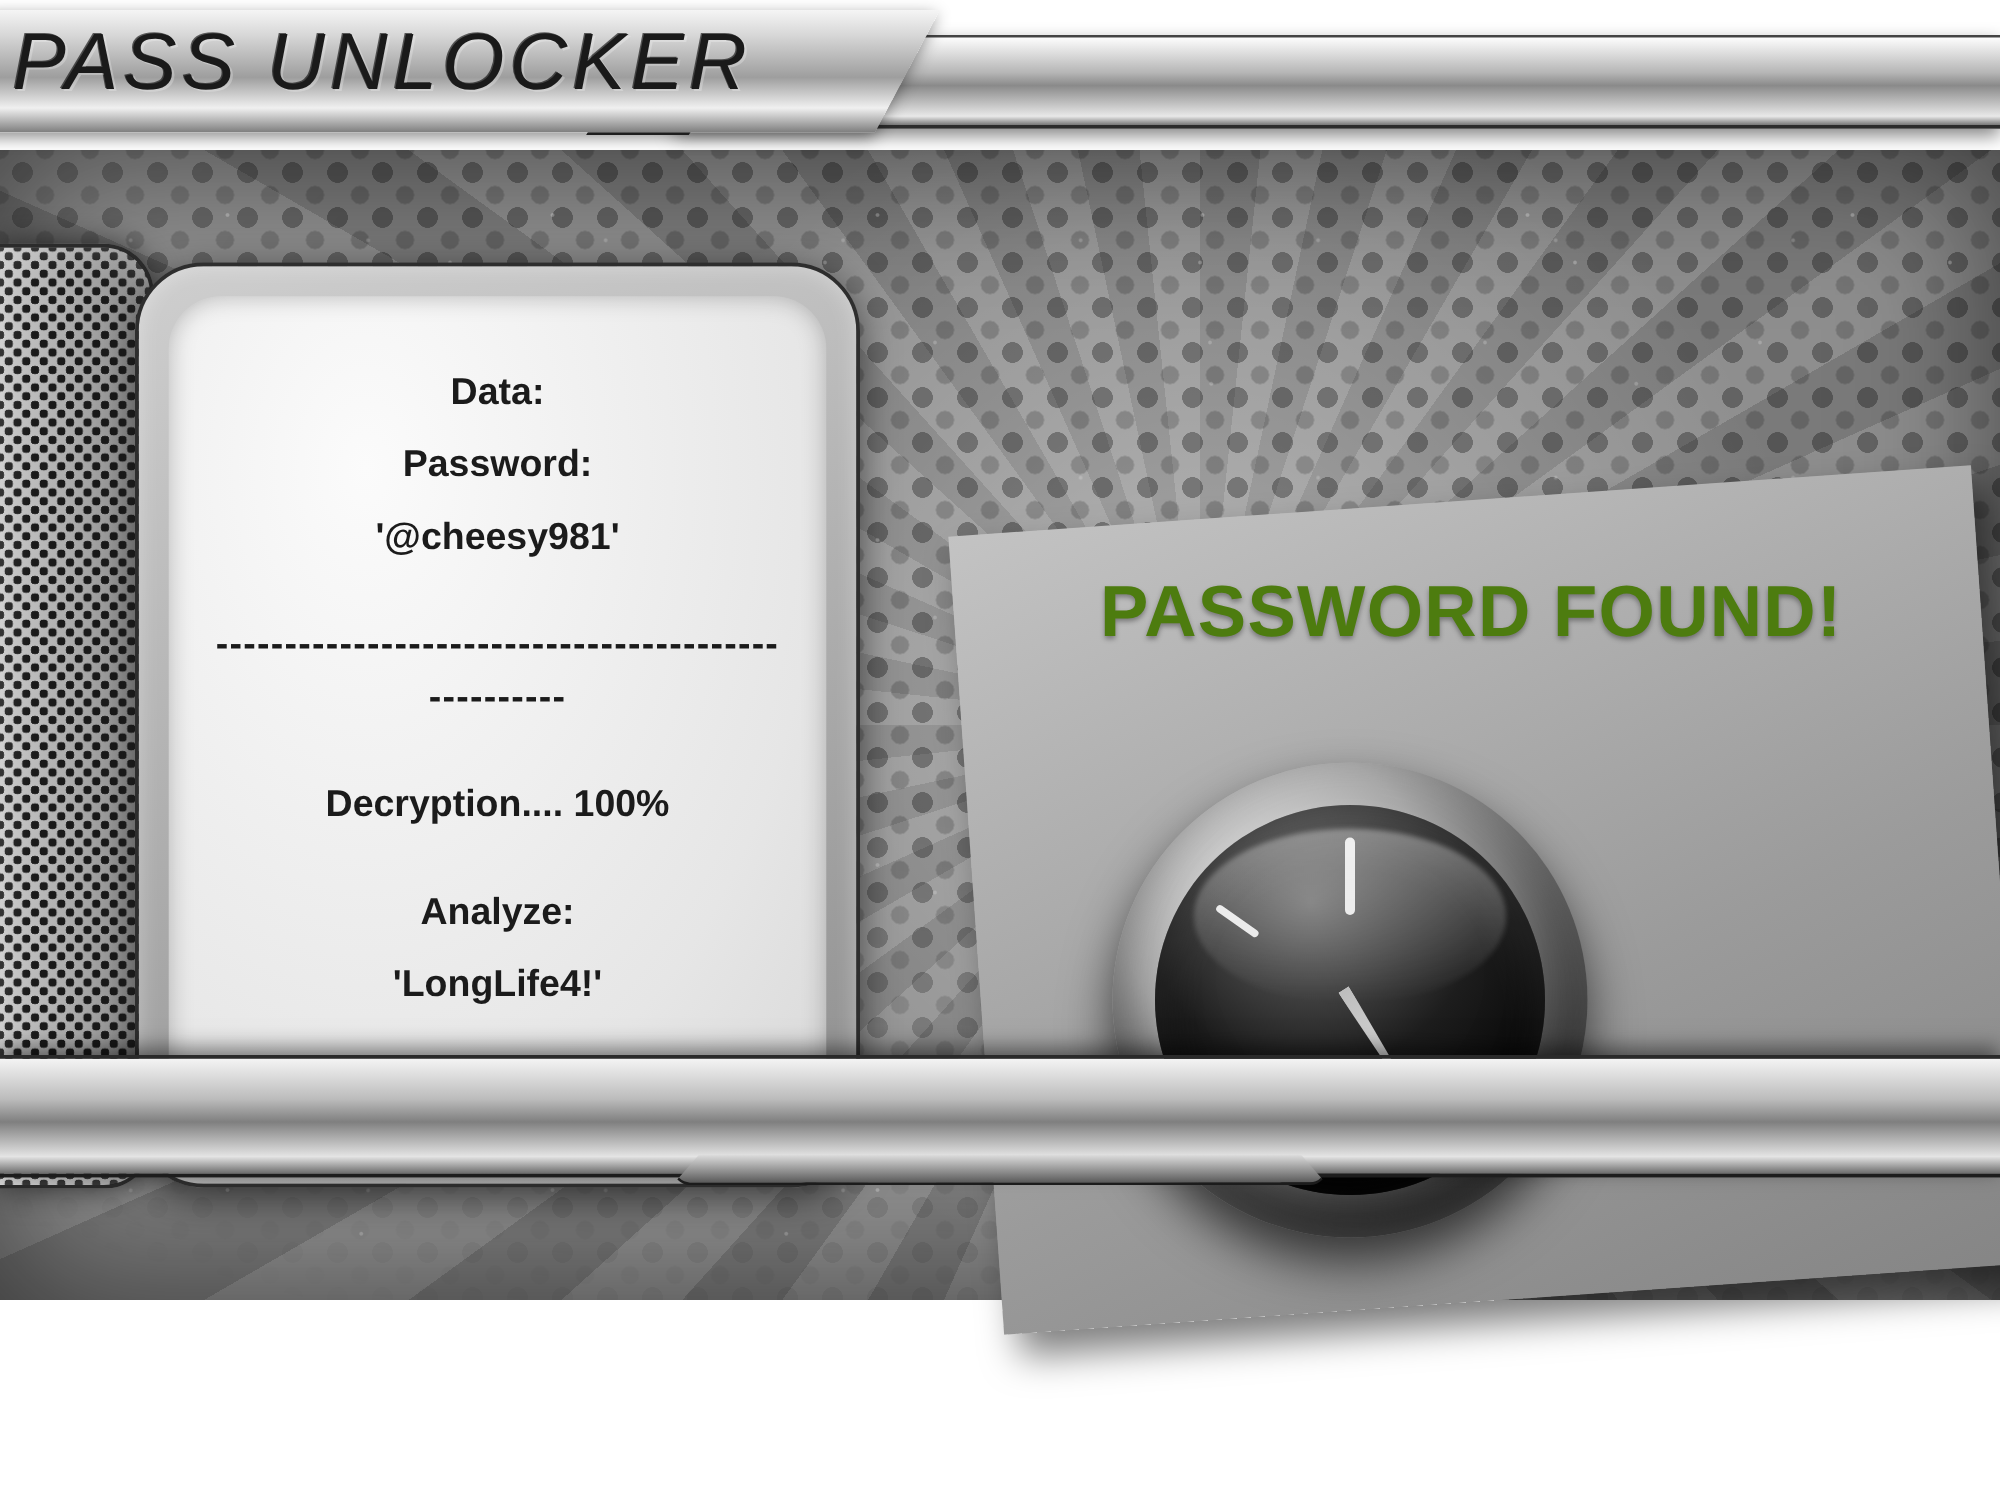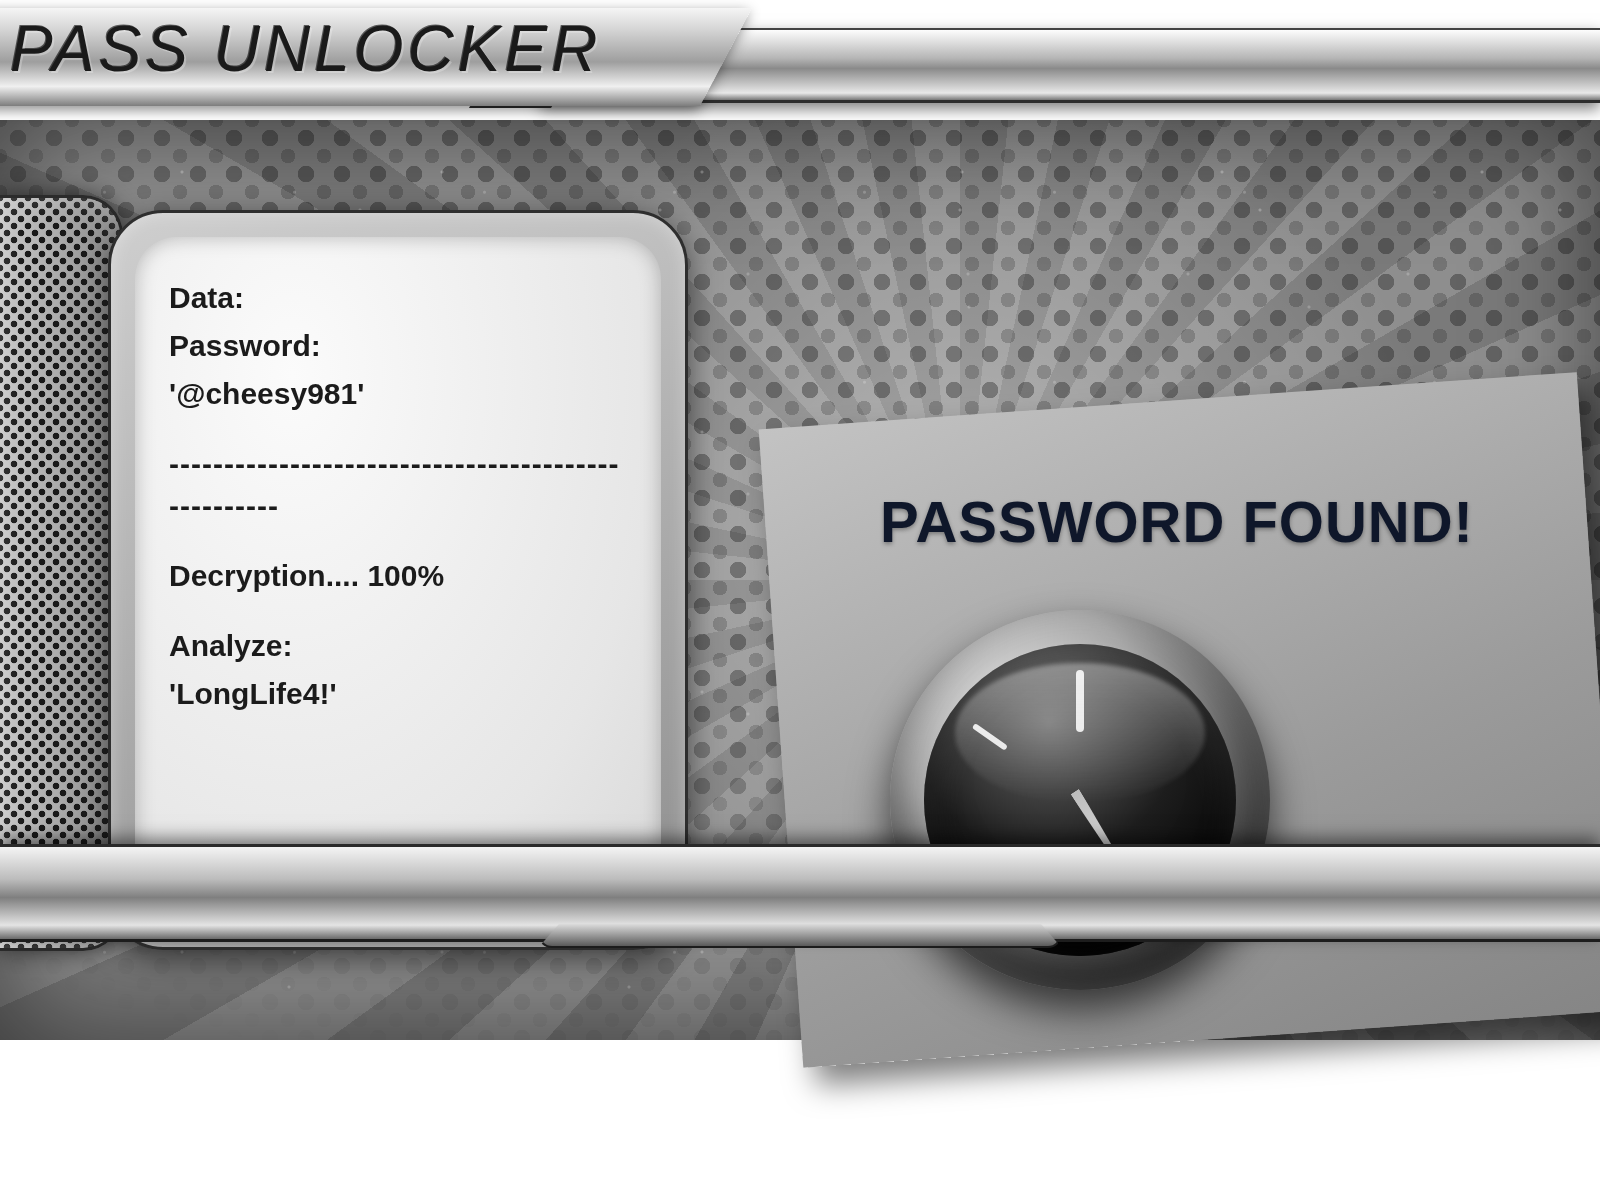--- a/index.html
+++ b/index.html
@@ -10,20 +10,21 @@
     overflow: hidden;
     font-family: Arial, Helvetica, sans-serif;
     background: #fff;
   }
 
   .app {
     position: relative;
     width: 1600px;
     height: 1012px;
     background: #fff;
+    text-align: center;
   }
 
   
   .metal-body {
     position: absolute;
     left: 0;
     top: 120px;
     width: 1600px;
     height: 920px;
     background:
@@ -146,40 +147,40 @@
     box-sizing:border-box;
     color:#1b1b1b;
     font-size:30px;
     font-weight:700;
     line-height:1.4;
   }
   .panel-inner .divider{
     letter-spacing:1px;
     word-break: break-all;
   }
-  .panel-inner p{ margin:0 0 6px 0; }
+  .panel-inner p{ margin:16px 0 6px 0; }
   .section-gap{ height:22px; }
 
   
   .sticky{
     position:absolute;
     left:780px; top:400px;
     width:820px; height:640px;
     background: linear-gradient(160deg,#c3c3c3,#9b9b9b 60%, #858585);
     transform: rotate(-4deg);
     box-shadow: 12px 18px 30px rgba(0,0,0,.5);
     z-index:3;
   }
   .found-text{
     position:absolute;
-    left:880px; top:488px;
+    left:880px; top:456px;
     font-family: Arial, sans-serif;
     font-size:58px;
     font-weight:800;
-    color:#0f172a;
+    color:#4d7c0f;
     letter-spacing:1px;
     z-index:4;
     white-space:nowrap;
     text-shadow: 0 2px 4px rgba(0,0,0,.35);
   }
 
   
   .dial{
     position:absolute;
     left:890px; top:610px;

